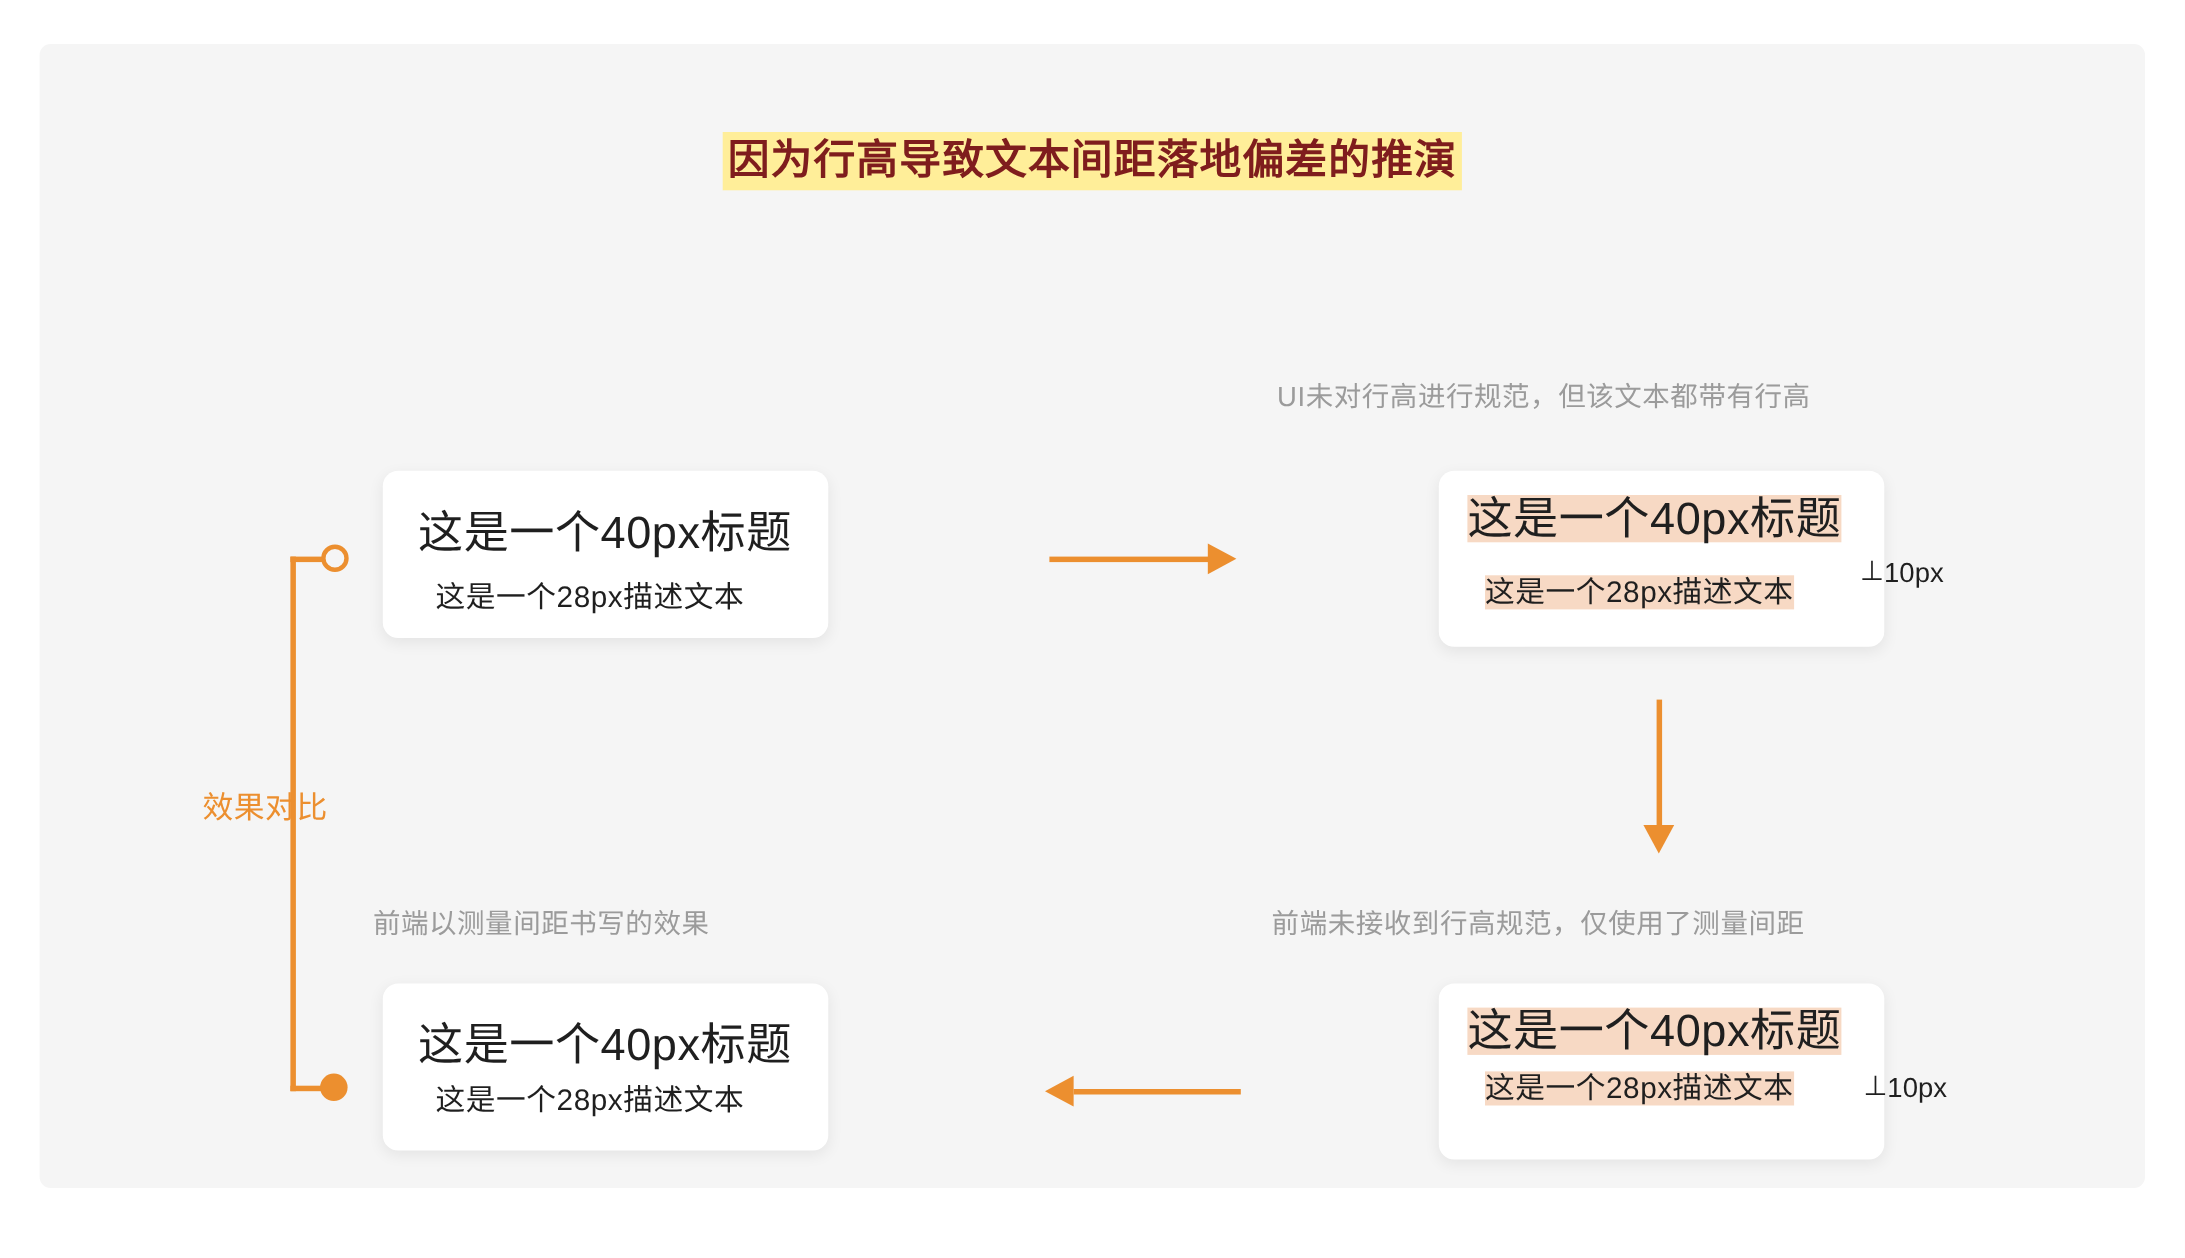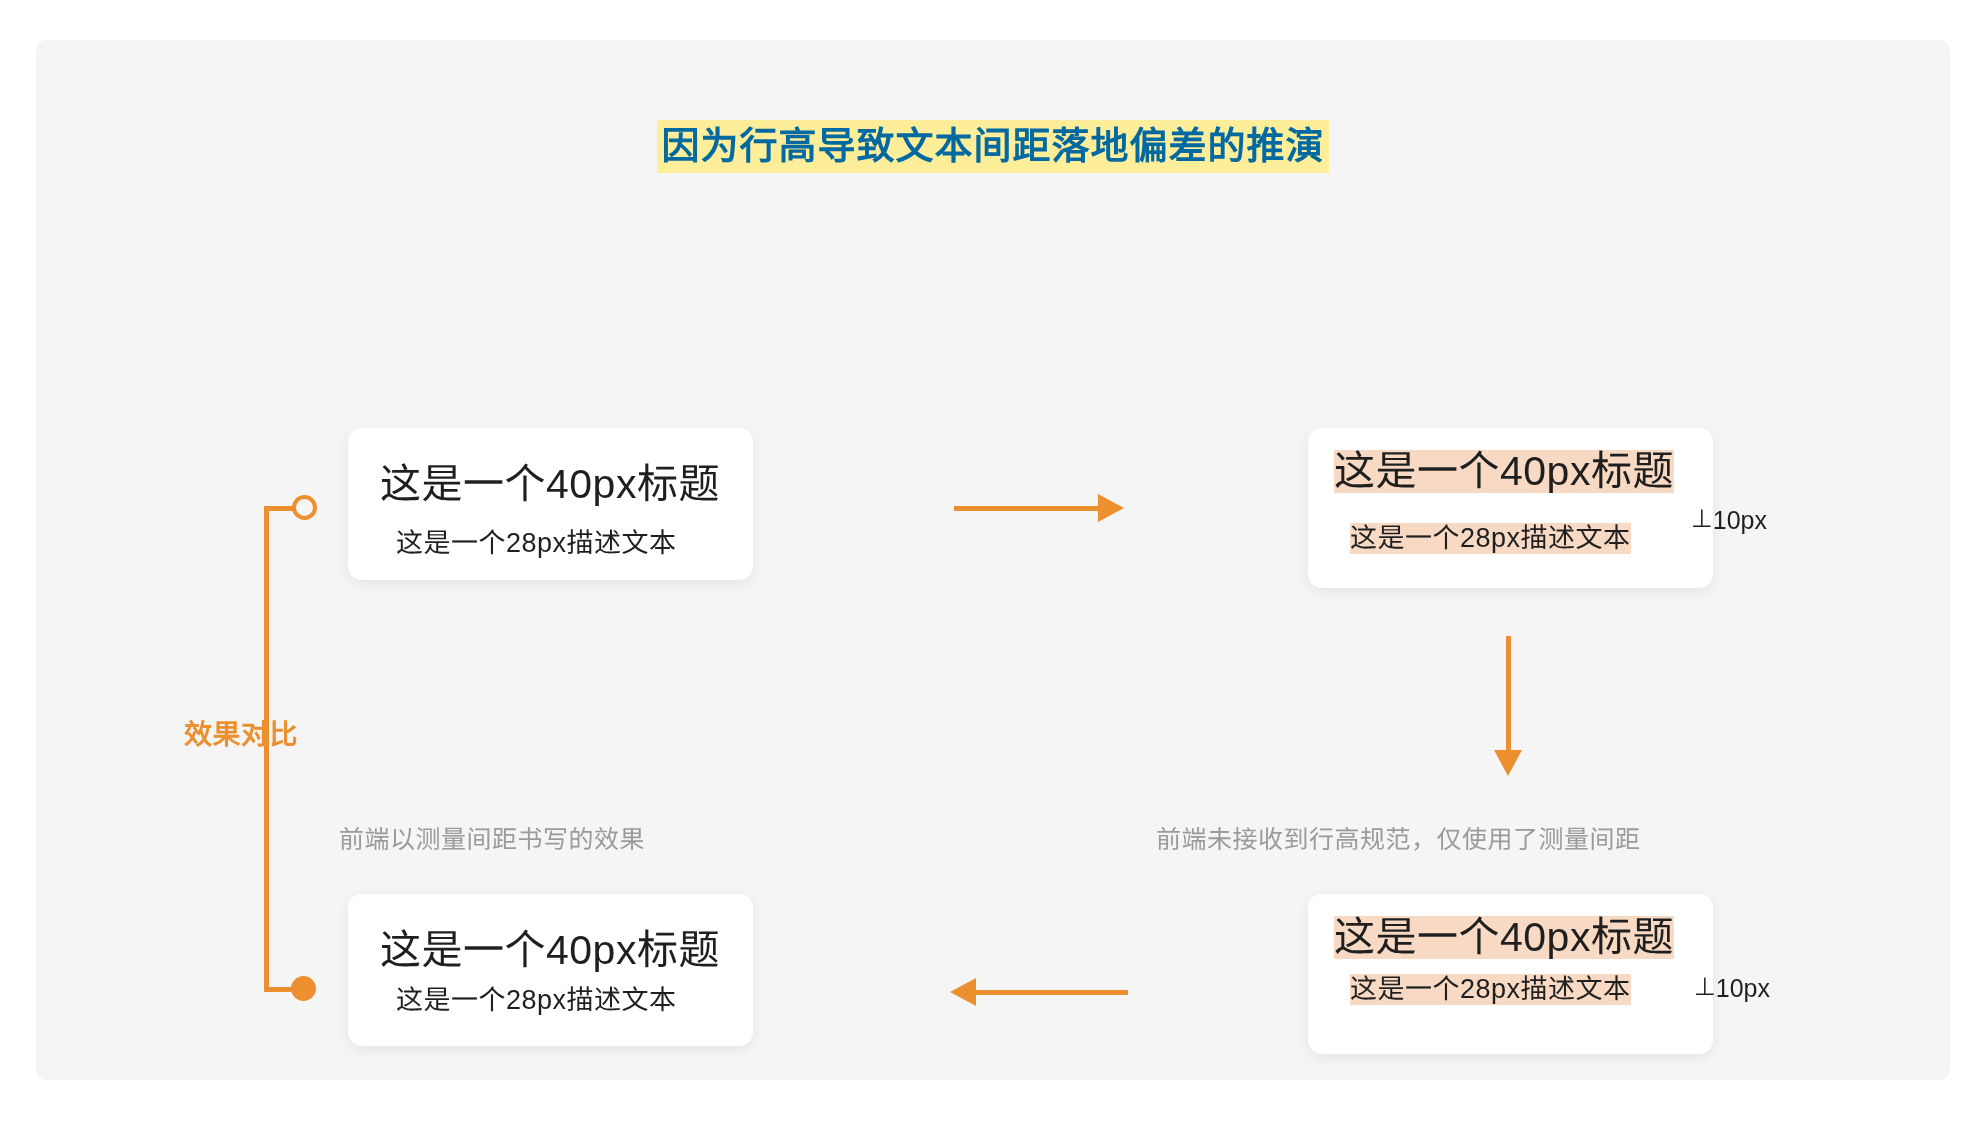--- a/index.html
+++ b/index.html
@@ -29,21 +29,21 @@
     position: absolute;
     top: 80px;
     left: 0;
     width: 100%;
     text-align: center;
   }
   .title {
     display: inline-block;
     font-size: 38px;
     font-weight: bold;
-    color: #0369a1;
+    color: #7f1d1d;
     background: #ffee99;
     line-height: 1.3;
     padding: 2px 4px;
     letter-spacing: 1px;
   }
 
   
   .caption {
     position: absolute;
     font-size: 25px;
@@ -200,32 +200,32 @@
     border-radius: 50%;
     background: #ec8f2f;
   }
   .cmp-label {
     position: absolute;
     left: 148px; top: 672px;
     font-size: 28px;
     color: #ec8f2f;
     white-space: nowrap;
     letter-spacing: 0.5px;
-    font-weight: bold;
   }
 </style>
 </head>
 <body>
 
 <div class="canvas">
 
   <div class="title-wrap">
     <span class="title">因为行高导致文本间距落地偏差的推演</span>
   </div>
 
+  <div class="caption caption-tr">UI未对行高进行规范，但该文本都带有行高</div>
   <div class="caption caption-br">前端未接收到行高规范，仅使用了测量间距</div>
   <div class="caption caption-bl">前端以测量间距书写的效果</div>
 
   <div class="card card-tl">
     <div class="c-title">这是一个40px标题</div>
     <div class="c-desc">这是一个28px描述文本</div>
   </div>
 
   <div class="card card-tr">
     <div class="hl-title">这是一个40px标题</div>

